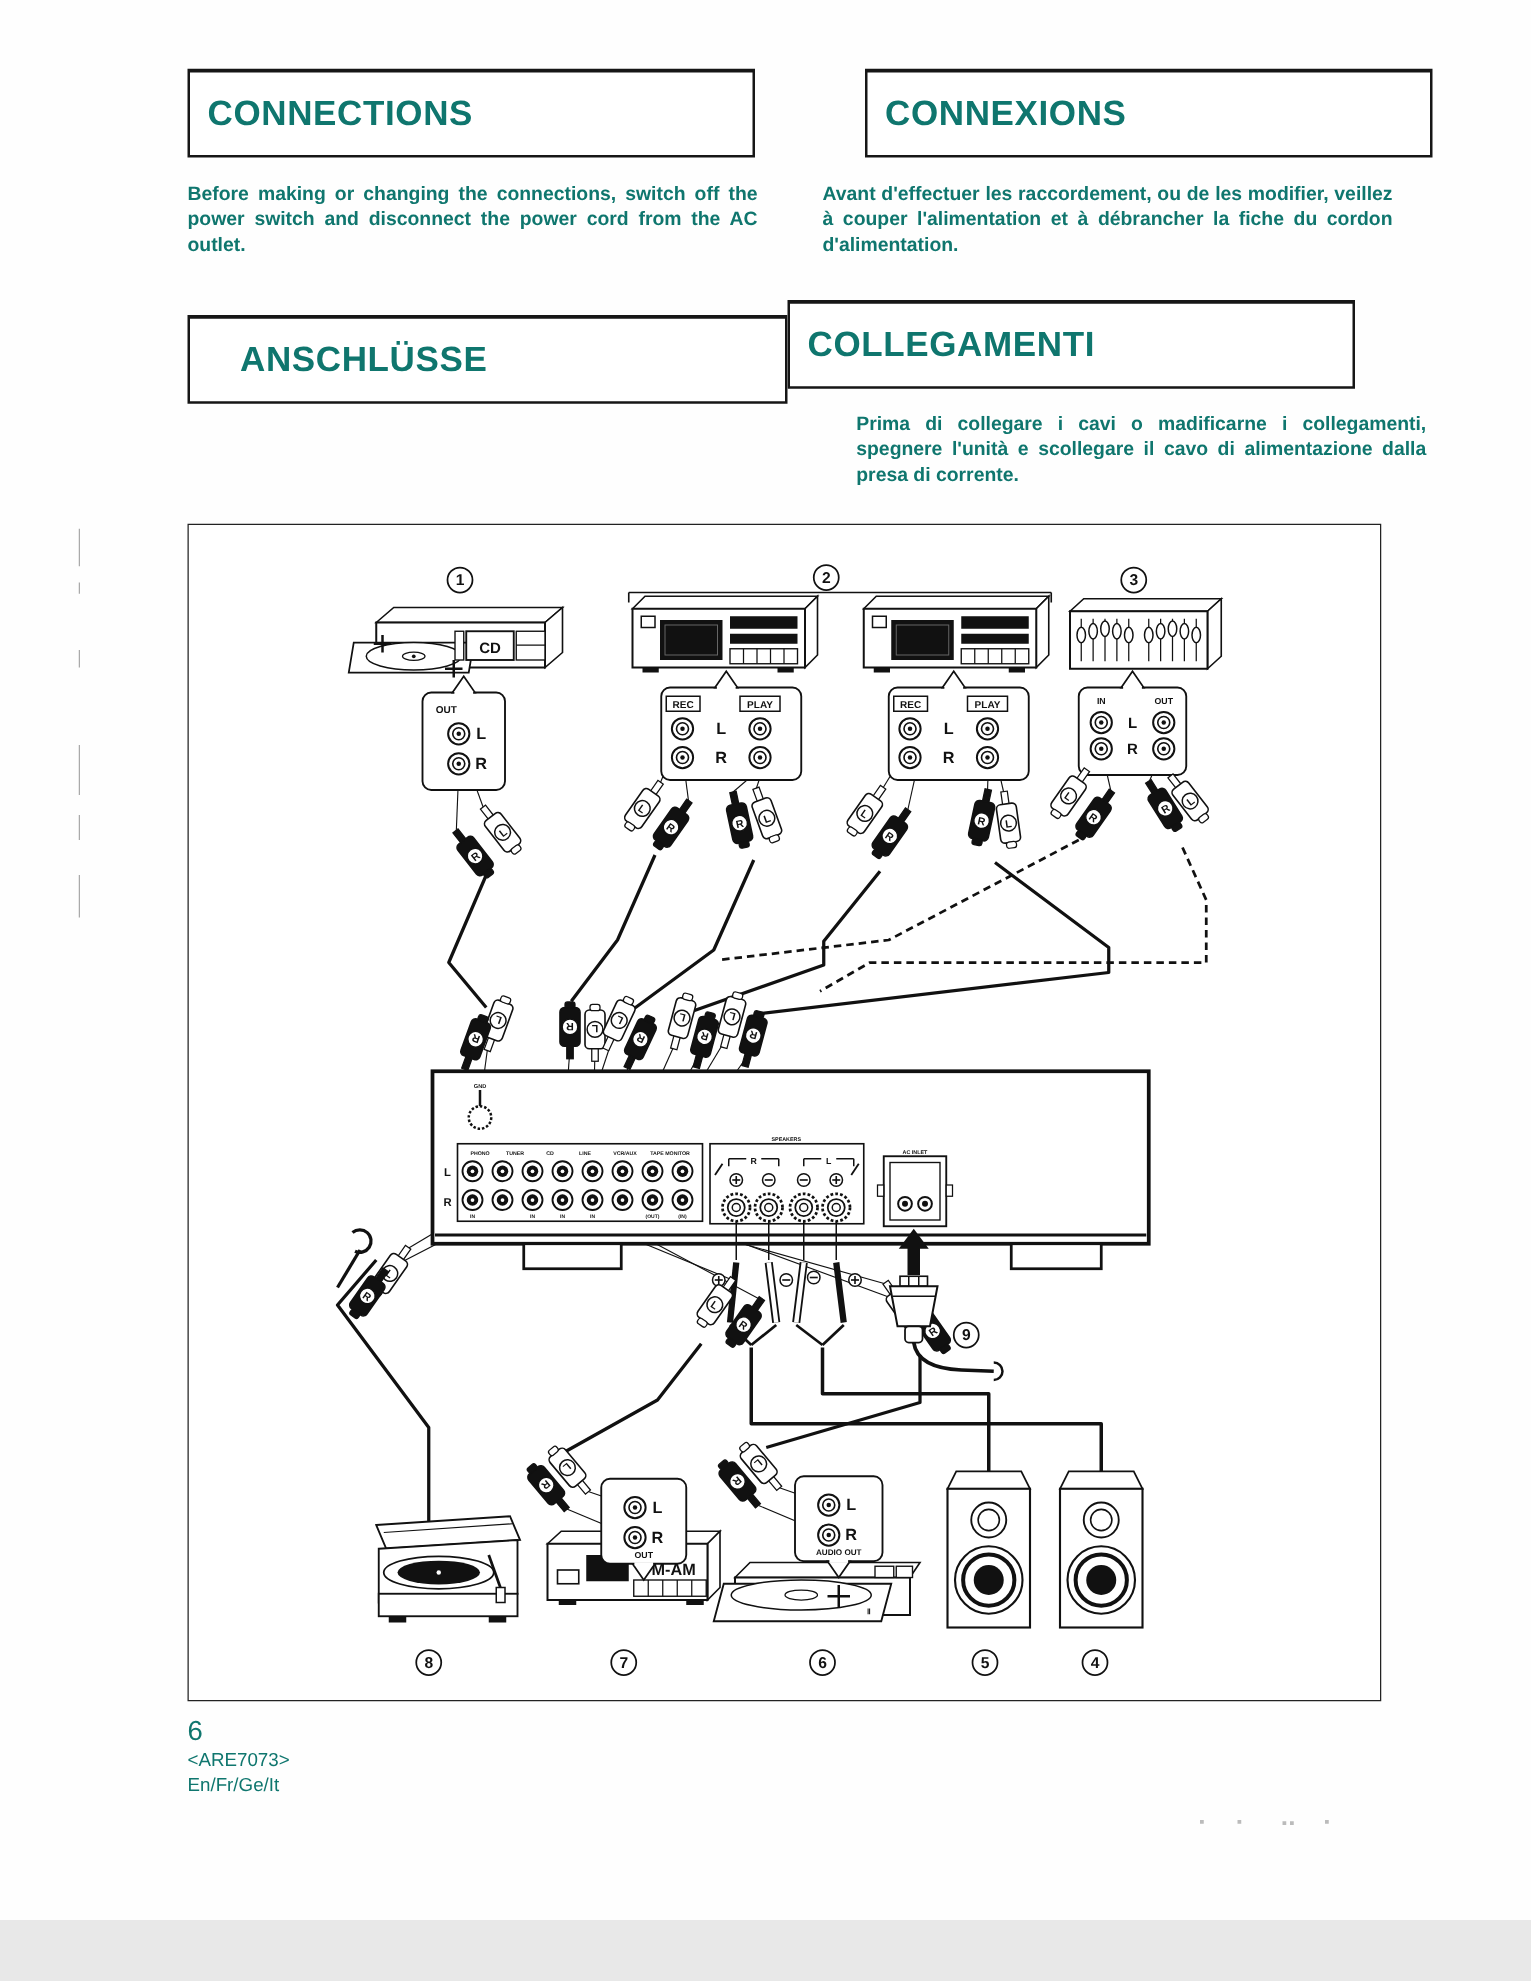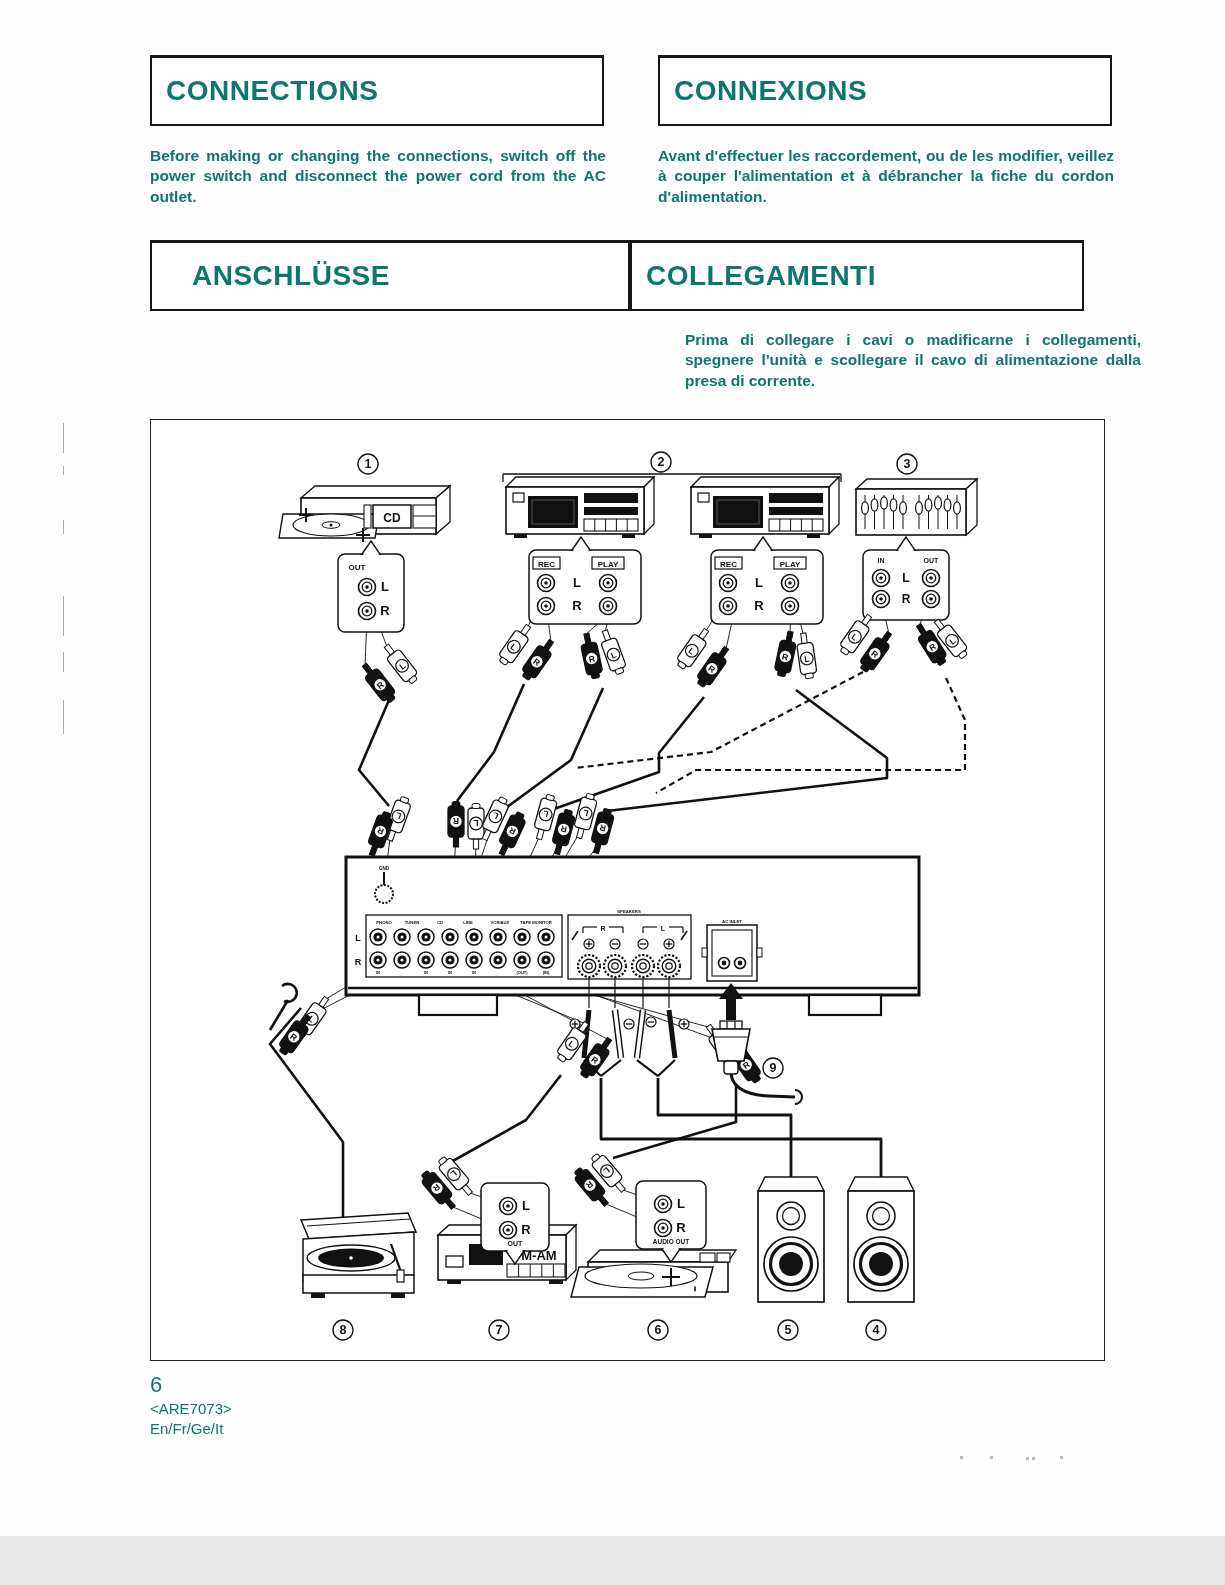--- a/index.html
+++ b/index.html
@@ -19,27 +19,27 @@
   svg text{font-family:"Liberation Sans",sans-serif;}
 </style>
 </head>
 <body>
 
 <div class="page">
 
   <div class="hbox" style="left:150px;top:55px;width:436px;">
     <span class="t">CONNECTIONS</span>
   </div>
-  <div class="hbox" style="left:658px;top:55px;width:436px;">
+  <div class="hbox" style="left:692px;top:55px;width:436px;">
     <span class="t">CONNEXIONS</span>
   </div>
   <div class="para" style="left:150px;top:146px;width:456px;">Before making or changing the connections, switch off the power switch and disconnect the power cord from the AC outlet.</div>
   <div class="para" style="left:658px;top:146px;width:456px;">Avant d'effectuer les raccordement, ou de les modifier, veillez à couper l'alimentation et à débrancher la fiche du cordon d'alimentation.</div>
 
-  <div class="hbox" style="left:150px;top:240px;width:436px;padding-left:40px;">
+  <div class="hbox" style="left:150px;top:252px;width:436px;padding-left:40px;">
     <span class="t">ANSCHLÜSSE</span>
   </div>
   <div class="hbox" style="left:630px;top:240px;width:436px;">
     <span class="t">COLLEGAMENTI</span>
   </div>
   <div class="para" style="left:658px;top:330px;width:456px;margin-left:27px;">Prima di collegare i cavi o madificarne i collegamenti, spegnere l'unità e scollegare il cavo di alimentazione dalla presa di corrente.</div>
 
   <div class="frame">
     <svg id="diagram-svg" width="953" height="940" viewBox="0 0 953 940">
         <path d="M238,280 L208,350 L238,386" fill="none" stroke="#111" stroke-width="2.6" stroke-linejoin="round"></path>

